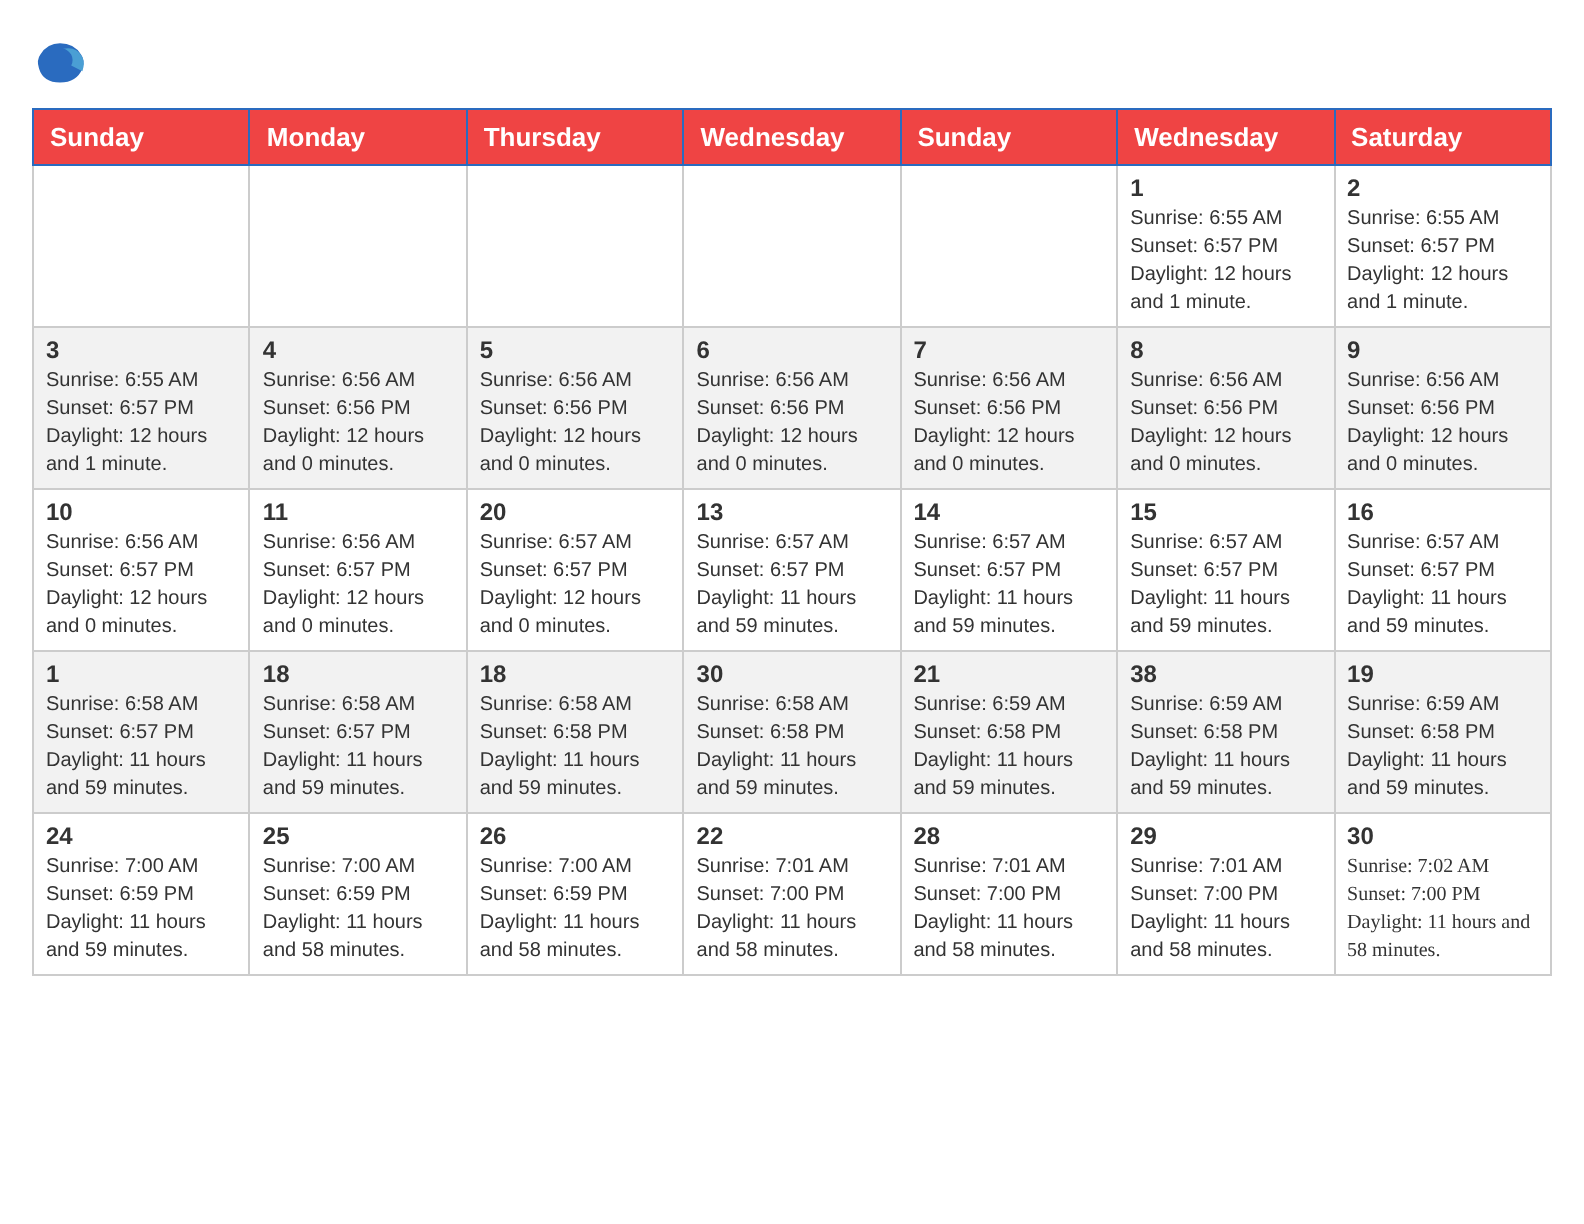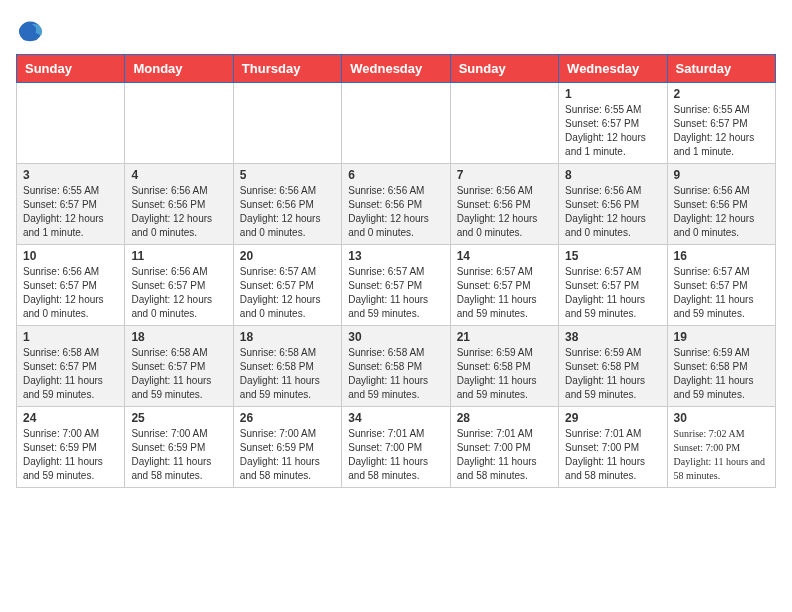--- a/index.html
+++ b/index.html
@@ -283,21 +283,21 @@
 Sunset: 6:59 PM
 Daylight: 11 hours and 58 minutes.</div>
         </td>
         <td>
           <span class="day-number">26</span>
           <div class="day-info" style="white-space: pre-line;">Sunrise: 7:00 AM
 Sunset: 6:59 PM
 Daylight: 11 hours and 58 minutes.</div>
         </td>
         <td>
-          <span class="day-number">34</span>
+          <span class="day-number">22</span>
           <div class="day-info" style="white-space: pre-line;">Sunrise: 7:01 AM
 Sunset: 7:00 PM
 Daylight: 11 hours and 58 minutes.</div>
         </td>
         <td>
           <span class="day-number">28</span>
           <div class="day-info" style="white-space: pre-line;">Sunrise: 7:01 AM
 Sunset: 7:00 PM
 Daylight: 11 hours and 58 minutes.</div>
         </td>

